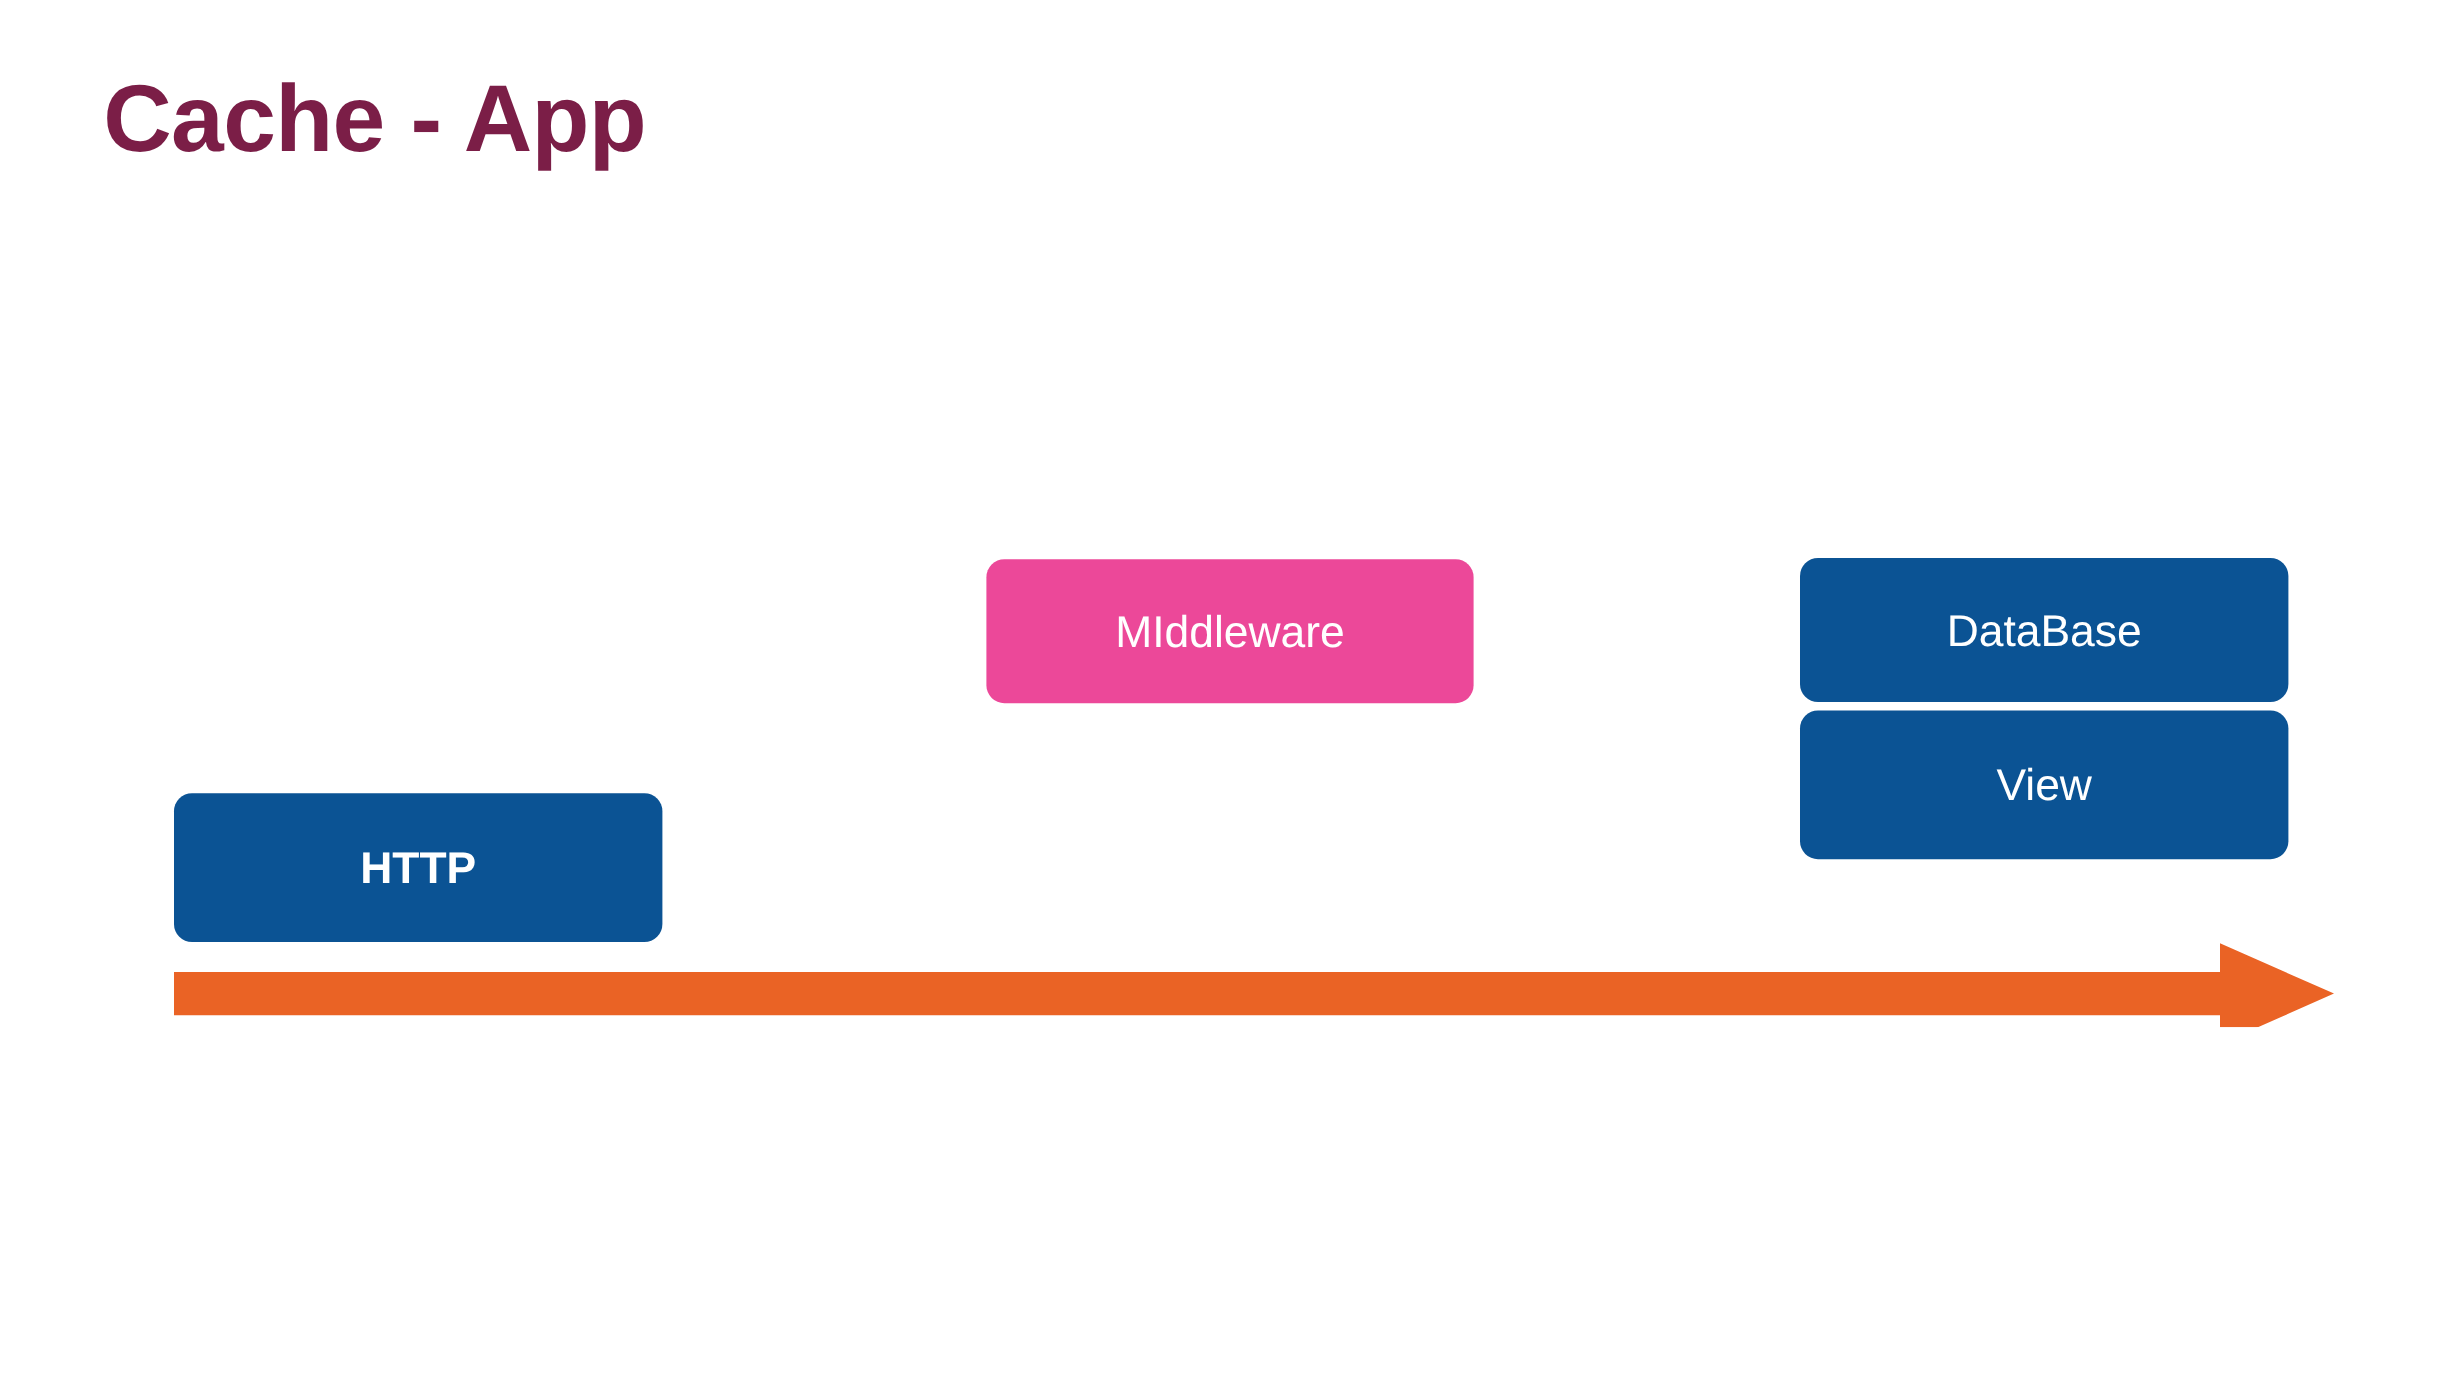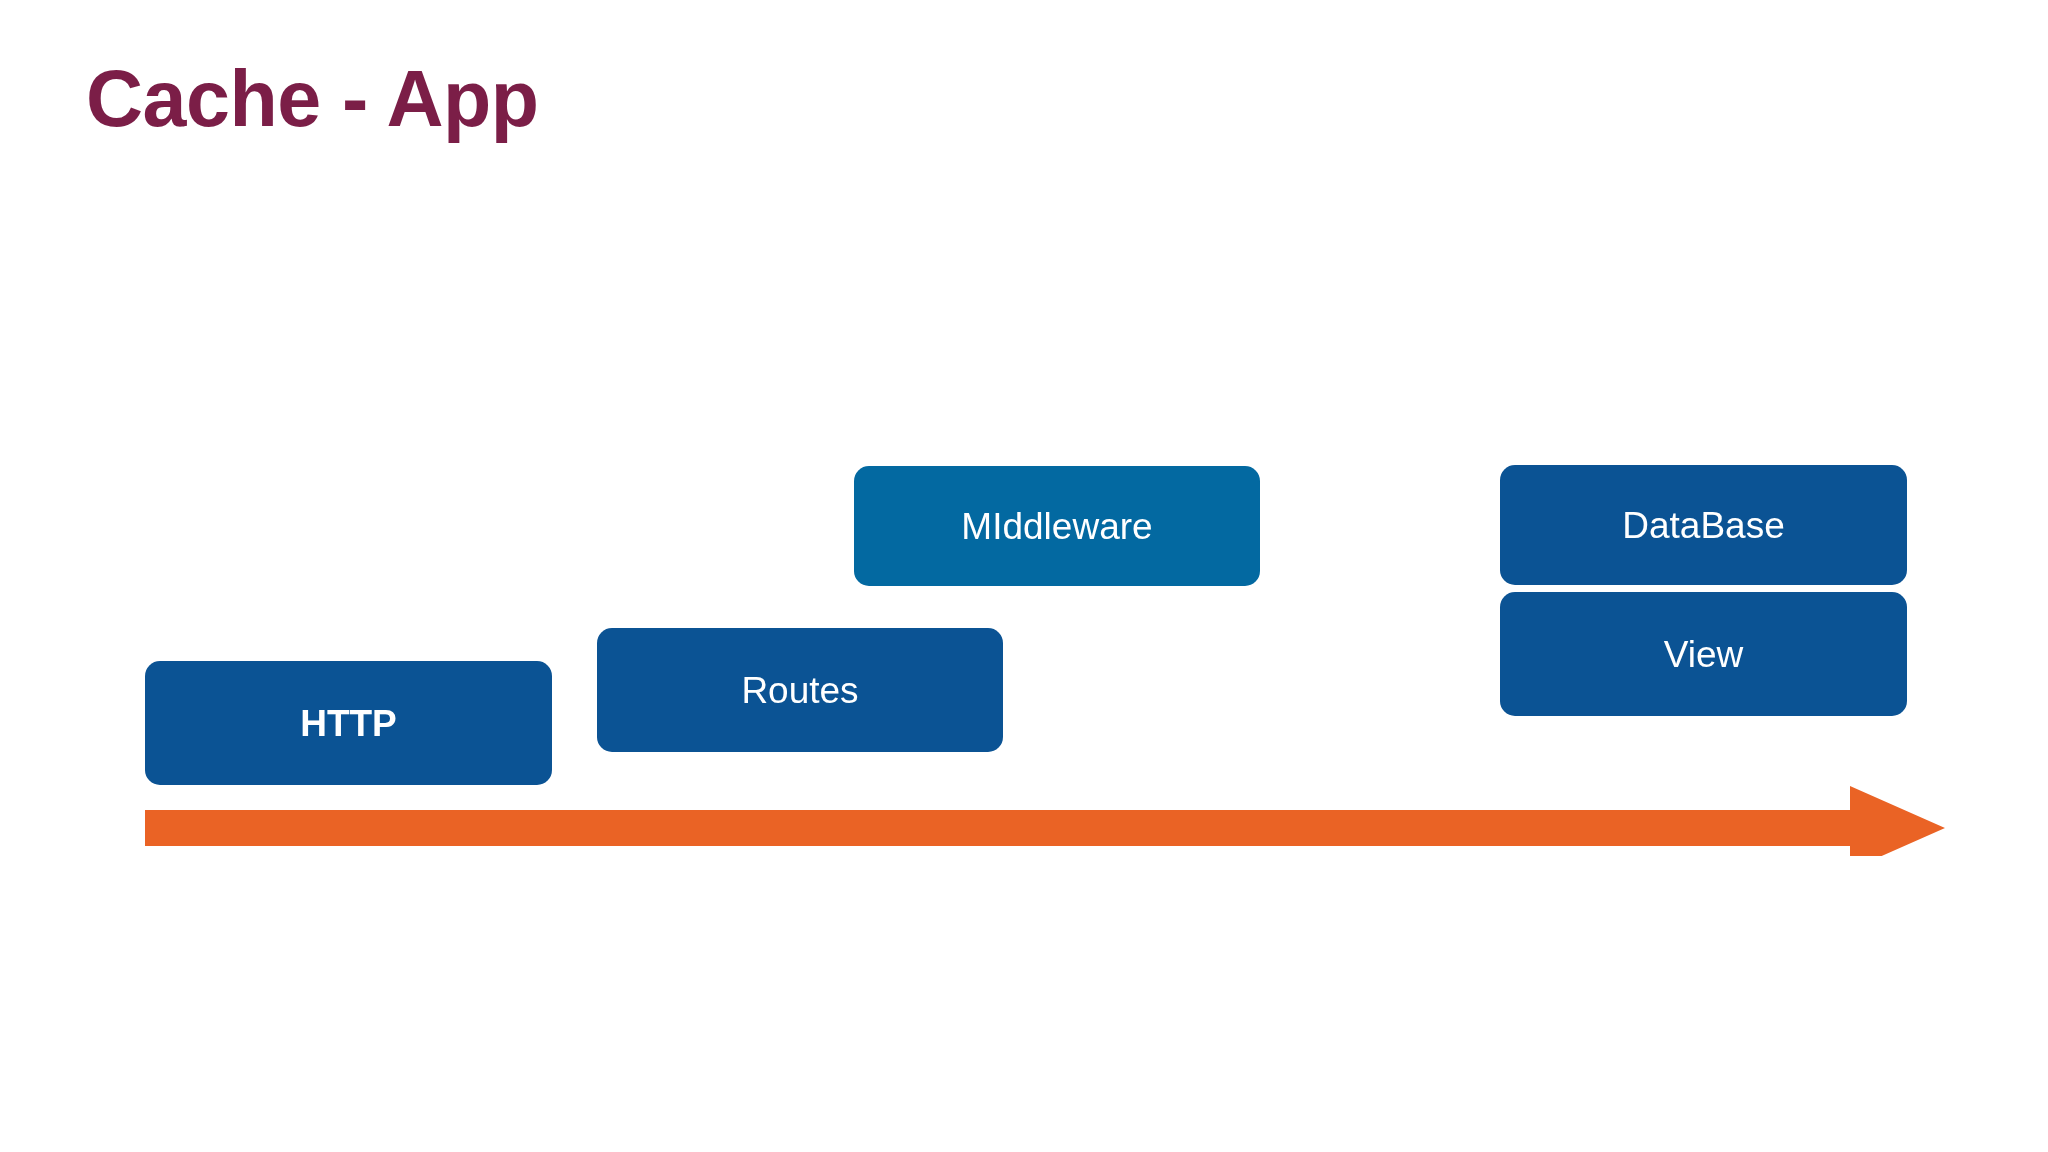--- a/index.html
+++ b/index.html
@@ -38,21 +38,21 @@
     justify-content: center;
     border-radius: 15px;
     color: #ffffff;
     font-size: 37px;
     font-weight: normal;
     line-height: 1;
     white-space: nowrap;
     box-sizing: border-box;
   }
   .node-blue  { background: #0b5394; }
-  .node-green { background: #0369a1; margin-left: 32px; }
+  .node-green { background: #ec4899; }
 
   #node-middleware { left: 822px;  top: 466px; width: 406px; height: 120px; }
   #node-database   { left: 1500px; top: 465px; width: 407px; height: 120px; }
   #node-http       { left: 145px;  top: 661px; width: 407px; height: 124px; font-weight: bold; }
   #node-routes     { left: 597px;  top: 628px; width: 406px; height: 124px; }
   #node-controller { left: 1050px; top: 628px; width: 405px; height: 124px; }
   #node-view       { left: 1500px; top: 592px; width: 407px; height: 124px; }
 
   
   #flow-arrow {
@@ -76,23 +76,20 @@
   </div>
 
   <div class="node node-blue" id="node-database">
     <span>DataBase</span>
   </div>
 
   <div class="node node-blue" id="node-http">
     <span>HTTP</span>
   </div>
 
-  <div class="node node-blue" id="node-routes">
-    <span>Routes</span>
-  </div>
 
 
   <div class="node node-blue" id="node-view">
     <span>View</span>
   </div>
 
   <div id="flow-arrow">
     <svg viewBox="0 0 1810 92" preserveAspectRatio="none" aria-hidden="true">
       <polygon points="5,28 1710,28 1710,4 1805,46 1710,88 1710,64 5,64" fill="#ea6325"></polygon>
     </svg>

